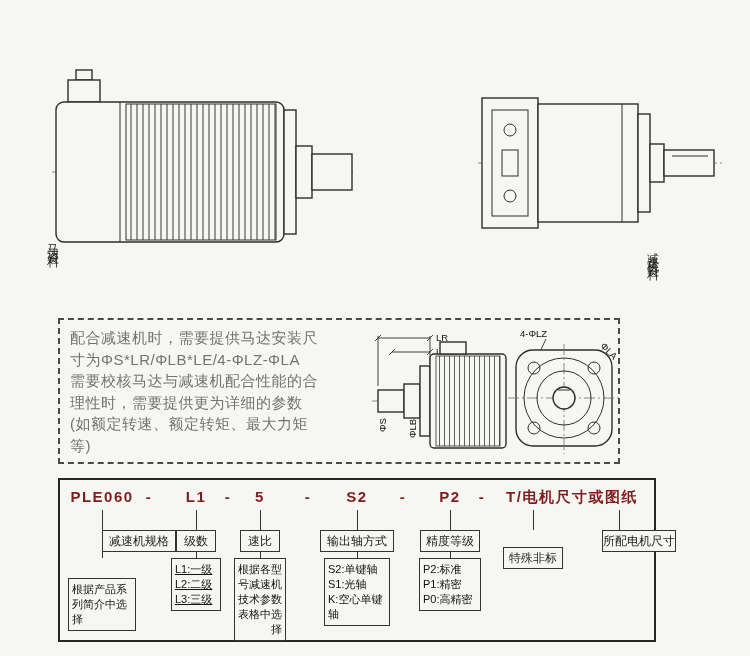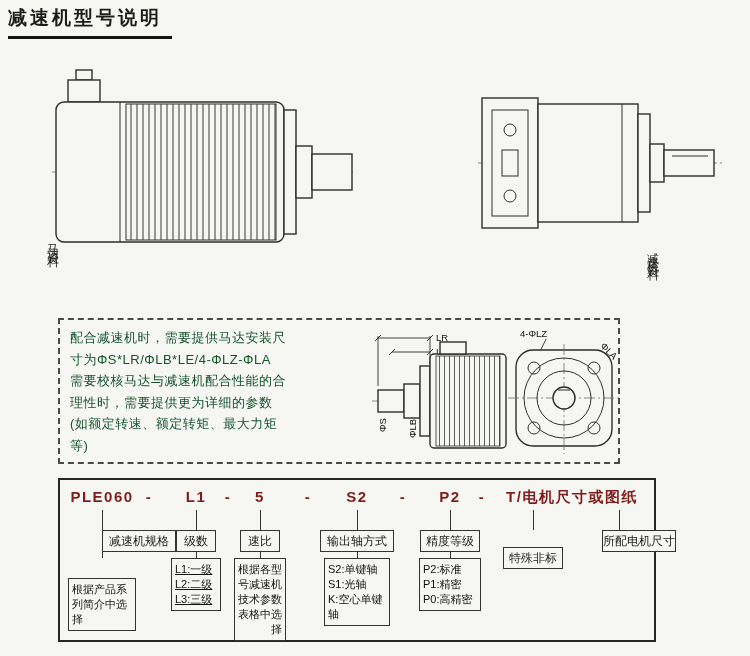--- a/index.html
+++ b/index.html
@@ -12,39 +12,38 @@
   .vcap-motor { left:44px; top:234px; }
   .vcap-reducer { left:644px; top:243px; }
   svg.drawing { position:absolute; overflow:visible; }
   .sline { stroke:#2e2e2e; stroke-width:1.4; fill:#f6f6f3; }
   .thin  { stroke:#2e2e2e; stroke-width:1; fill:none; }
   .cline { stroke:#707070; stroke-width:0.8; fill:none; stroke-dasharray:11 3 2 3; }
   .dim   { stroke:#2e2e2e; stroke-width:0.9; fill:none; }
   .dimtxt{ font-size:9.5px; fill:#111; font-family:"Liberation Sans",sans-serif; }
   .note-box { position:absolute; left:58px; top:318px; width:562px; height:146px;
               border:2px dashed #4a4a4a; }
-  .note-text { position:absolute; left:10px; top:7px; width:250px; font-size:13px;
-               line-height:21.5px; letter-spacing:0.5px; white-space:pre-line; color:#14532d; }
+  .note-text { position:absolute; left:10px; top:7px; width:250px; font-size:15px;
+               line-height:21.5px; letter-spacing:0.5px; white-space:pre-line; color:#737373; }
   .bottom-box { position:absolute; left:58px; top:478px; width:598px; height:164px;
                 border:2px solid #262626; }
   .seg { position:absolute; top:8px; transform:translateX(-50%); font-size:15px;
          font-weight:bold; letter-spacing:1.5px; white-space:nowrap; color:#7f1d1d; }
   .conn { position:absolute; width:1px; background:#333; }
   .tbox { position:absolute; top:50px; height:22px; border:1px solid #333; font-size:12px;
           display:flex; align-items:center; justify-content:center; white-space:nowrap;
           background:#f6f6f3; }
   .dbox { position:absolute; top:78px; border:1px solid #333; font-size:11px; line-height:15px;
           padding:3px 3px; white-space:pre-line; background:#f6f6f3; color:#111; }
 </style>
 </head>
 <body>
 
 <div class="page">
 
-  <div class="page-title">减速机型号说明</div>
 
   <svg class="drawing" style="left:50px; top:58px;" width="305" height="192" viewBox="0 0 305 192">
     <defs>
       <pattern id="finsA" width="6" height="6" patternUnits="userSpaceOnUse">
         <path d="M3,0 V6" stroke="#3a3a3a" stroke-width="1"></path>
       </pattern>
     </defs>
     <line class="cline" x1="2" y1="114" x2="303" y2="114"></line>
     <g>
       <rect class="sline" x="26" y="12" width="16" height="10"></rect>

